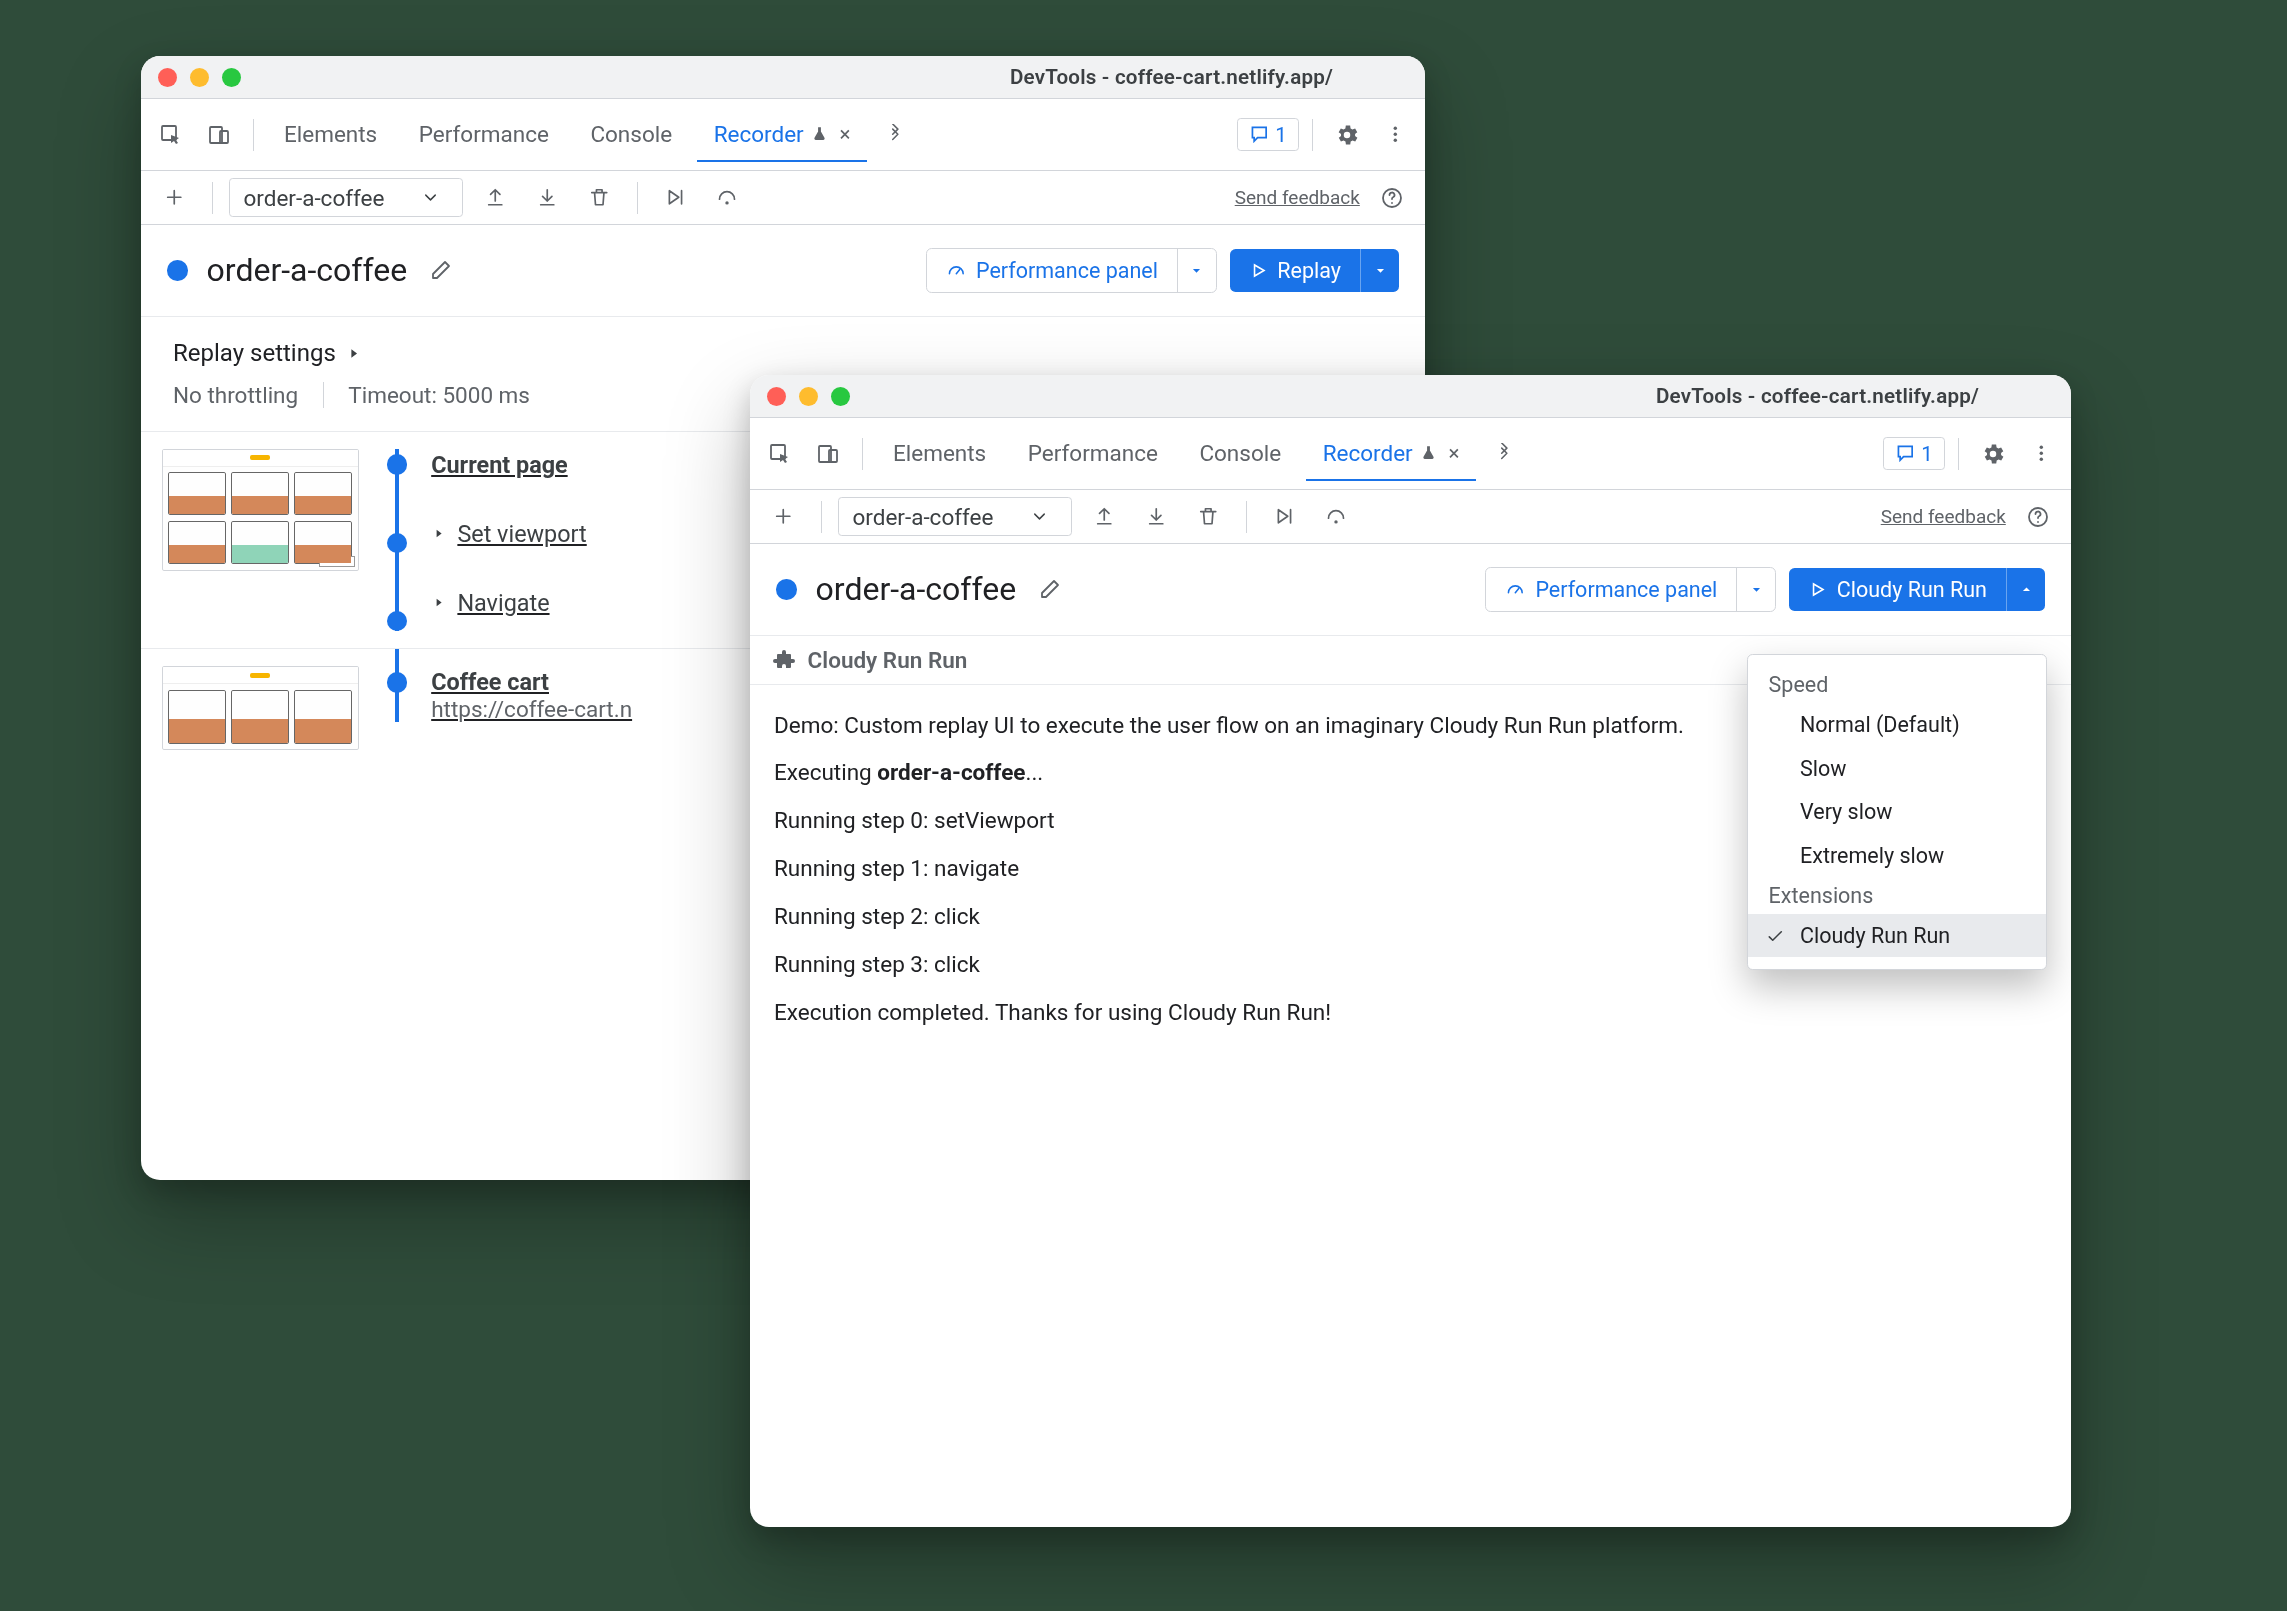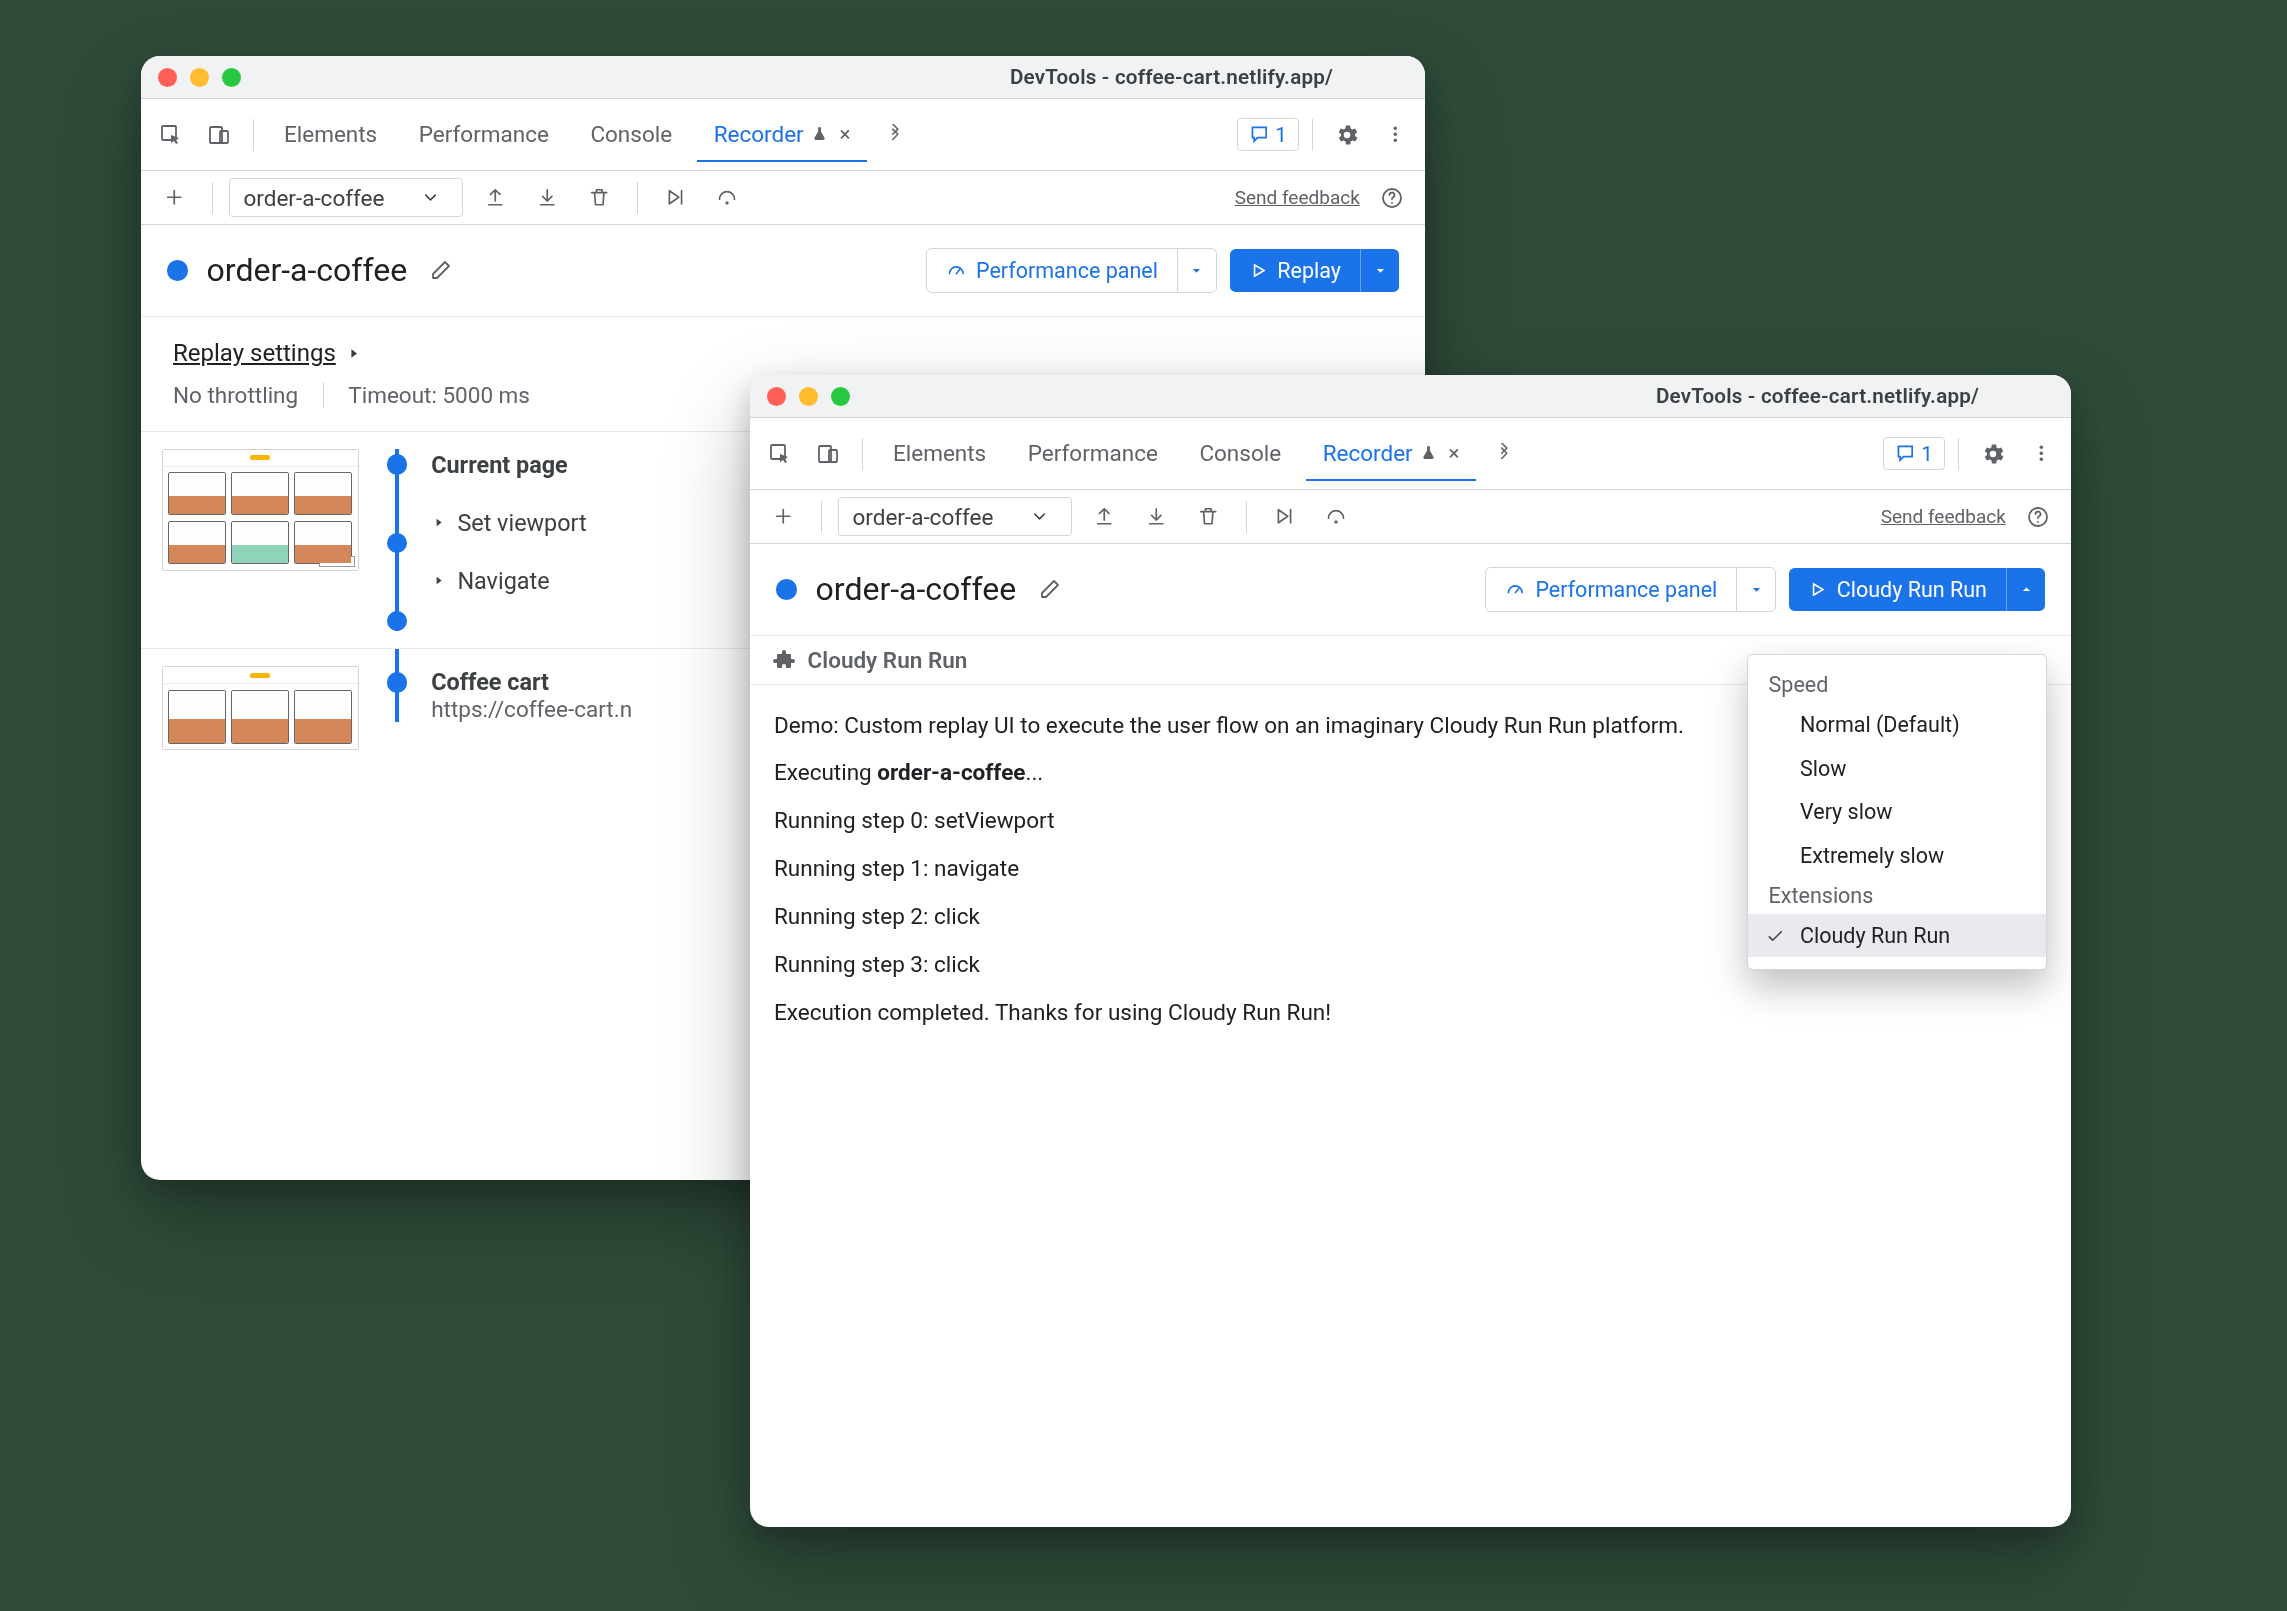--- a/index.html
+++ b/index.html
@@ -52,39 +52,39 @@
   .split-btn{display:flex;align-items:center;border:0.9px solid var(--border);border-radius:5.6px;overflow:hidden;font-size:21.5px;}
   .split-btn.blue-fill{border:none;text-align:center;}
   .split-btn .main{display:flex;align-items:center;gap:9.4px;padding:9.4px 19px;cursor:pointer;}
   .split-btn .caret{display:flex;align-items:center;justify-content:center;width:39px;border-left:0.9px solid var(--border);cursor:pointer;align-self:stretch;}
   .split-btn.blue-outline{color:var(--blue);}
   .split-btn.blue-outline .caret{border-left-color:var(--border);}
   .split-btn.blue-fill .main{background:var(--blue);color:#fff;}
   .split-btn.blue-fill .caret{background:var(--blue);color:#fff;border-left:0.9px solid rgba(255,255,255,.35);}
   
   .settings{padding:22.5px 32px;border-bottom:0.9px solid var(--border-light);}
-  .settings-title{font-size:24px;display:flex;align-items:center;gap:9.4px;text-decoration:underline;}
+  .settings-title{font-size:24px;display:flex;align-items:center;gap:9.4px;}
   .settings-sub{font-size:22.5px;color:var(--text-dim);margin-top:15px;display:flex;align-items:center;gap:19px;}
   .settings-sub .vdiv{height:26px;}
   
   .section{display:flex;align-items:flex-start;padding:17px 20.6px;gap:28px;border-bottom:0.9px solid var(--border-light);}
   .thumb{width:197px;height:122px;border:0.9px solid var(--border);background:#fefefe;border-radius:1.9px;display:flex;flex-direction:column;overflow:hidden;flex-shrink:0;}
   .thumb-head{height:17px;background:#fff;border-bottom:0.9px solid #eee;display:flex;justify-content:center;align-items:center;}
   .thumb-head span{width:20.6px;height:4.7px;background:#f7b500;border-radius:1.9px;}
   .thumb-grid{flex:1;display:grid;grid-template-columns:1fr 1fr 1fr;grid-template-rows:1fr 1fr;gap:5.6px;padding:5.6px;}
   .cup{border:1.4px solid #666;border-radius:1.9px;position:relative;overflow:hidden;}
   .cup:after{content:"";position:absolute;left:0;right:0;bottom:0;height:45%;background:var(--cup);}
   .cup.green:after{background:#8fd4b8;}
   .cup.tag{overflow:visible;}
   .cup.tag:before{content:"";position:absolute;right:-3.7px;bottom:-3.7px;width:36px;height:11.2px;background:#fff;border:0.9px solid #999;}
   .steps{display:flex;align-items:stretch;gap:24px;flex:1;}
   .line-col{width:20.6px;display:flex;flex-direction:column;align-items:center;position:relative;}
   .line{position:absolute;top:0;bottom:0;width:3.7px;background:var(--blue);}
   .node{width:20.6px;height:20.6px;border-radius:50%;background:var(--blue);z-index:1;margin-top:5.6px;}
-  .step-list{display:flex;flex-direction:column;gap:30px;font-size:23.4px;padding-top:1.9px;}
+  .step-list{display:flex;flex-direction:column;gap:41px;font-size:23.4px;padding-top:1.9px;text-decoration:underline;}
   .step-row{display:flex;align-items:center;gap:11.2px;color:#3c4043;}
   .step-row.bold{font-weight:700;}
   .step-url{font-size:22.5px;color:var(--text-dim);}
   
   .ext-header{display:flex;align-items:center;gap:13px;padding:11.2px 20.6px;border-bottom:0.9px solid var(--border-light);font-size:22.5px;color:var(--text-dim);font-weight:600;}
   .ext-body{padding:9.4px 24px 37px 24px;font-size:22.5px;line-height:1.55;color:#202124;}
   .ext-body p{margin:13px 0;}
   .ext-close{position:absolute;right:26px;color:#3c4043;font-size:26px;cursor:pointer;}
   
   .menu{position:absolute;background:#fff;border:0.9px solid var(--border);border-radius:5.6px;box-shadow:0 17px 37px rgba(0,0,0,.25);padding:11.2px 0;min-width:300px;font-size:21.5px;}

